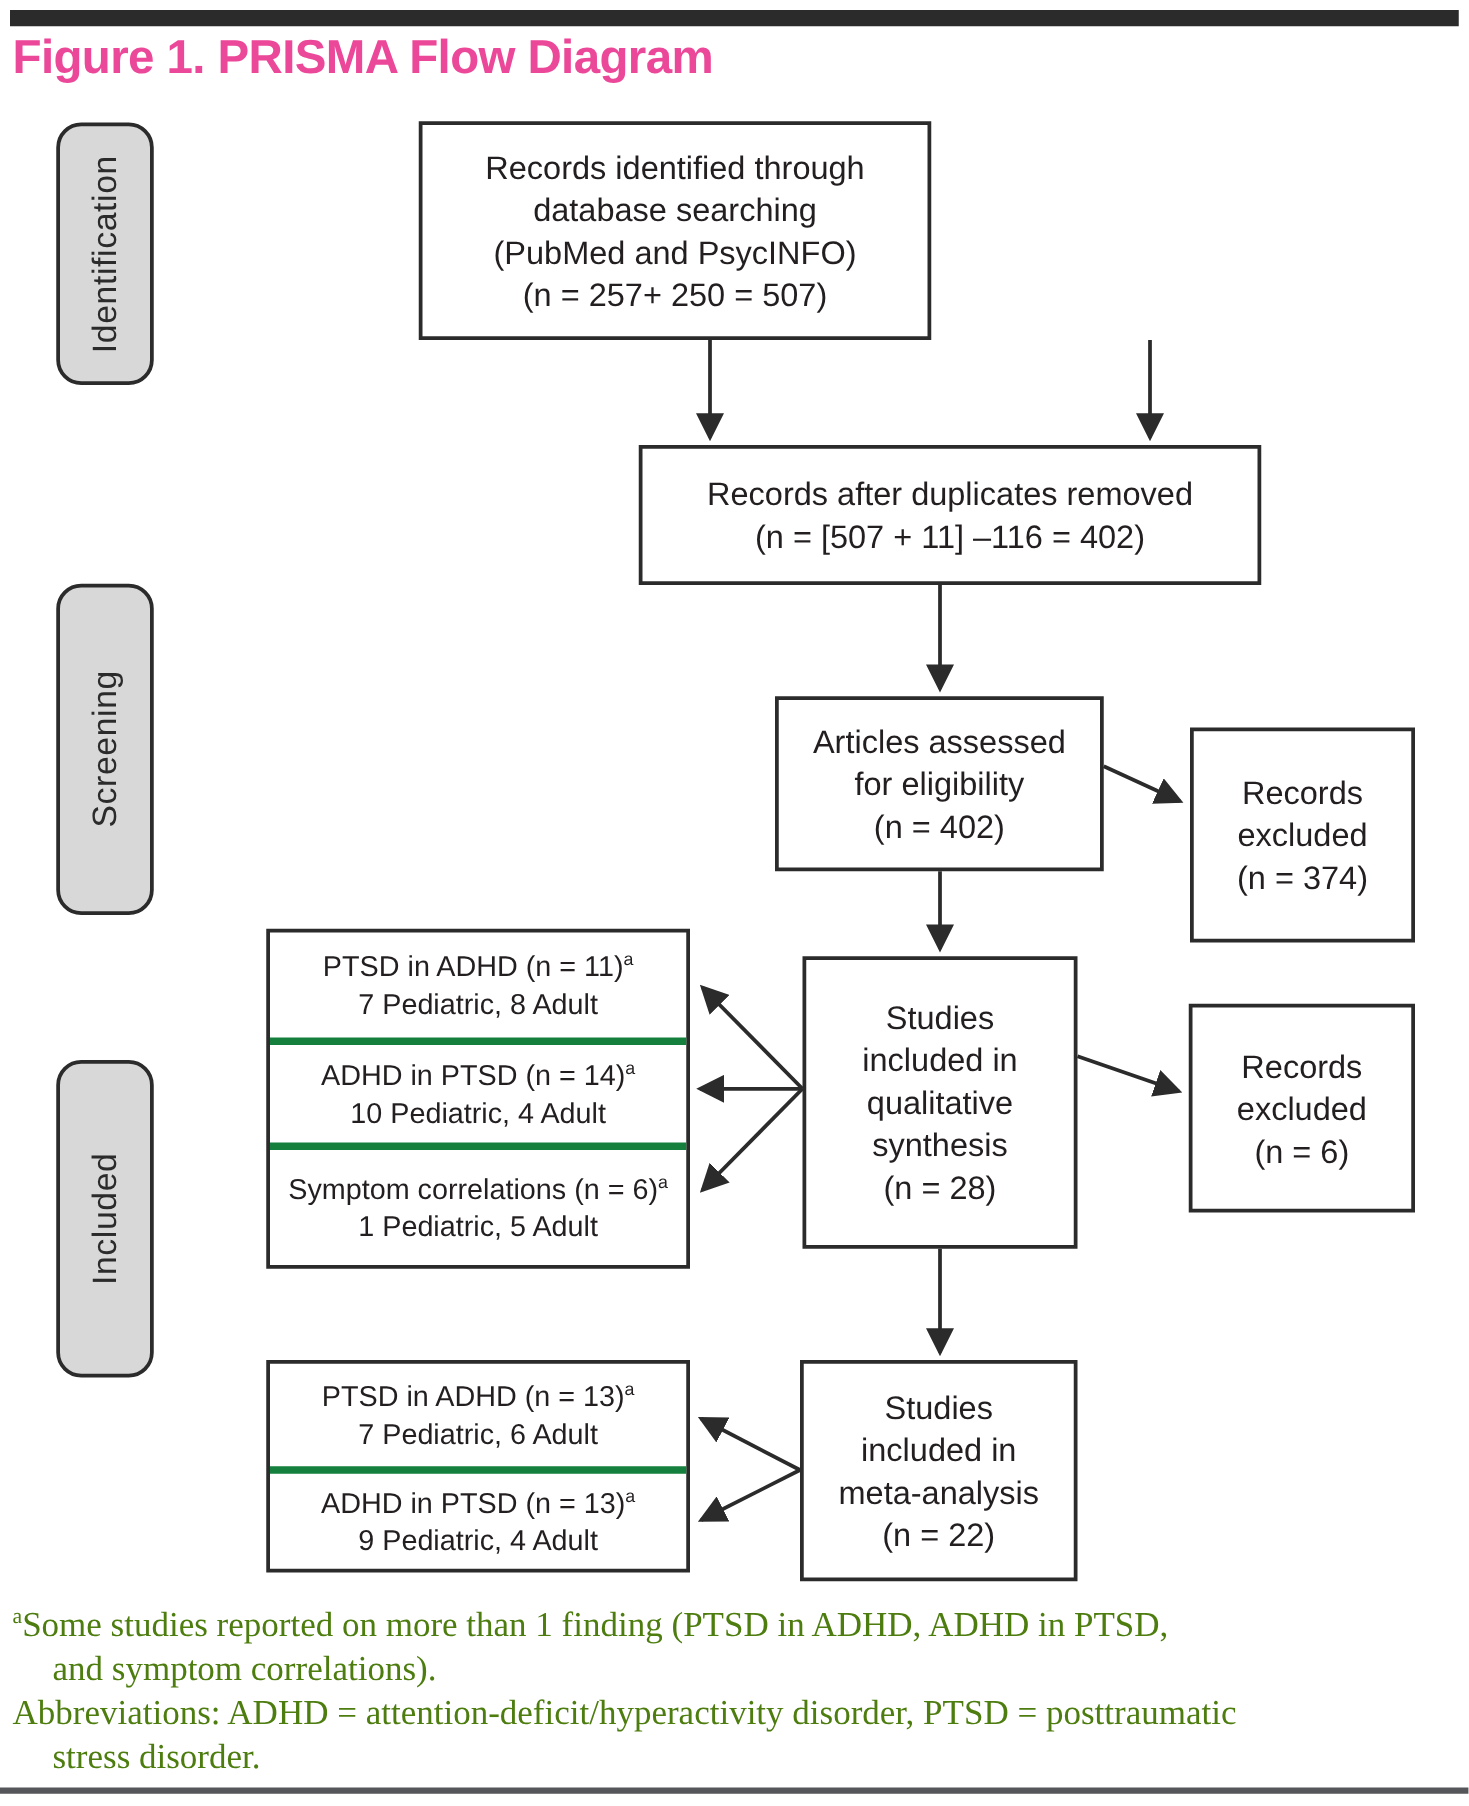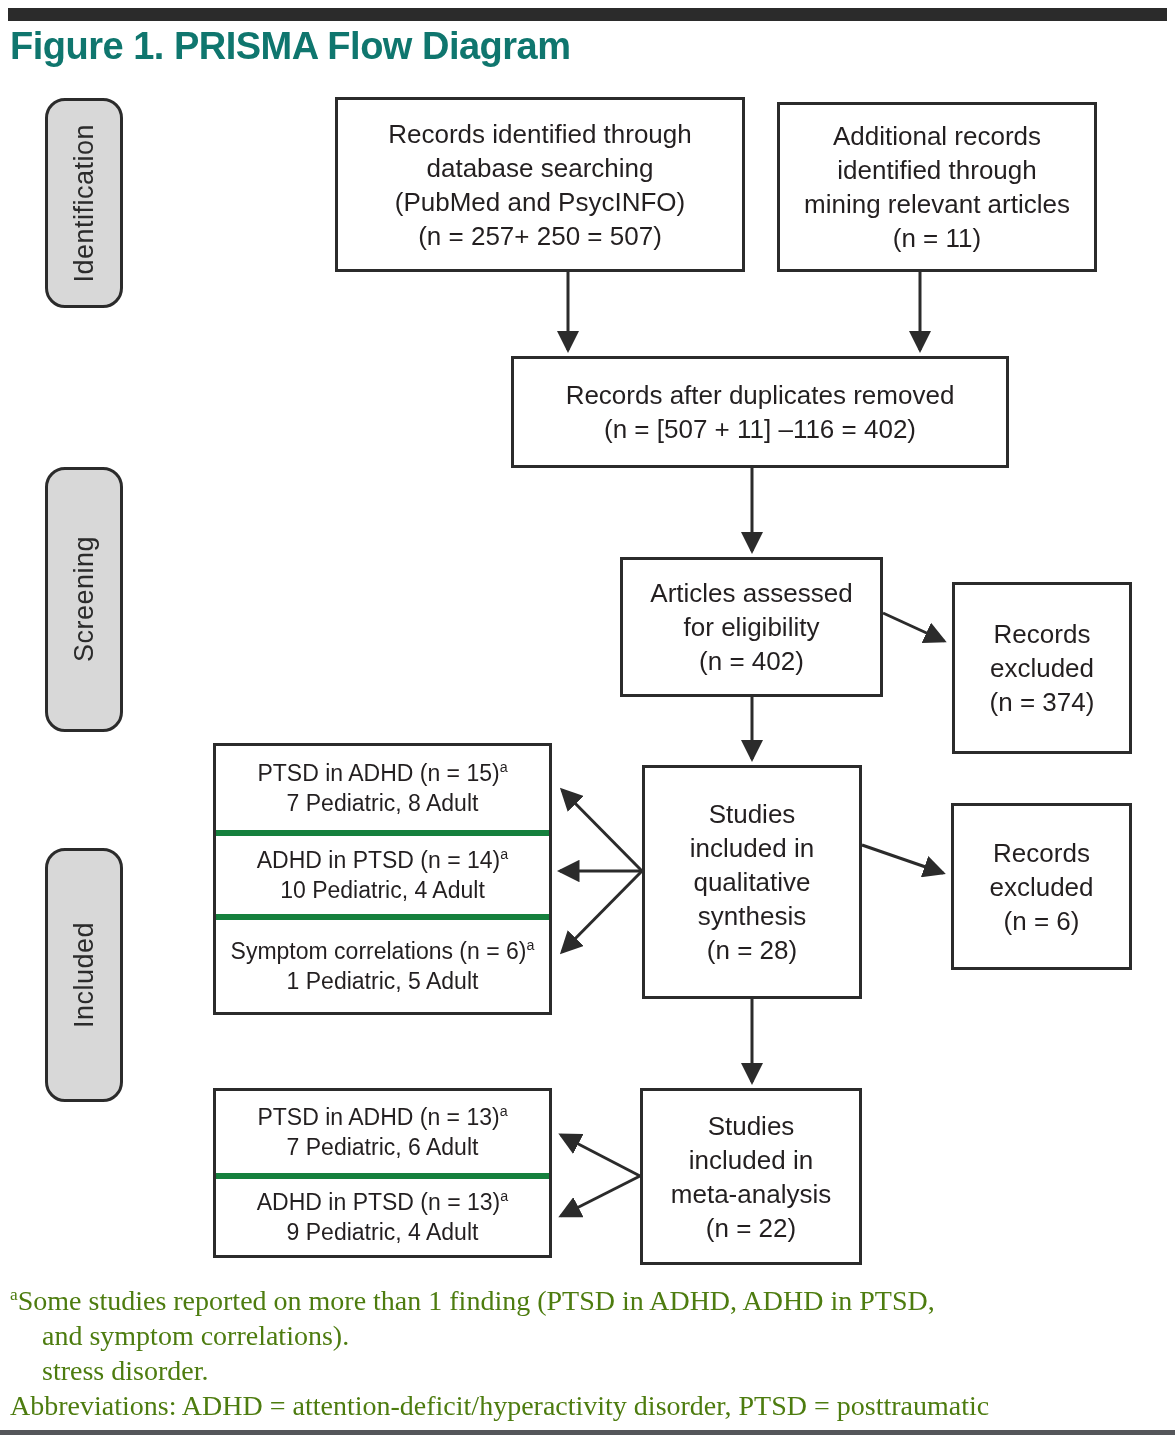--- a/index.html
+++ b/index.html
@@ -6,21 +6,21 @@
   .canvas {
     position:relative; width:1175px; height:1445px; background:#ffffff;
     font-family:"Liberation Sans", sans-serif; color:#231f20; overflow:hidden;
   }
   * { box-sizing:border-box; }
 
   .topbar { position:absolute; left:8px; top:8px; width:1159px; height:13px; background:#2b2b2b; }
 
   .title {
     position:absolute; left:10px; top:25px; margin:0;
-    font-size:38px; font-weight:bold; letter-spacing:-0.5px; color:#0f766e; white-space:nowrap;
+    font-size:38px; font-weight:bold; letter-spacing:-0.5px; color:#ec4899; white-space:nowrap;
   }
 
   .pill {
     position:absolute; background:#d8d8d8; border:3px solid #2b2b2b; border-radius:20px;
     display:flex; align-items:center; justify-content:center;
   }
   .pill-label {
     writing-mode:vertical-rl; transform:rotate(180deg);
     font-size:27px; color:#2b2b2b; letter-spacing:0.5px;
   }
@@ -77,26 +77,20 @@
     <span class="pill-label">Included</span>
   </div>
 
   <div class="box" style="left:335px; top:97px; width:410px; height:175px;">
     <span class="box-text">Records identified through
 database searching
 (PubMed and PsycINFO)
 (n = 257+ 250 = 507)</span>
   </div>
 
-  <div class="box" style="left:777px; top:102px; width:320px; height:170px;">
-    <span class="box-text">Additional records
-identified through
-mining relevant articles
-(n = 11)</span>
-  </div>
 
   <div class="box" style="left:511px; top:356px; width:498px; height:112px;">
     <span class="box-text">Records after duplicates removed
 (n = [507 + 11] –116 = 402)</span>
   </div>
 
   <div class="box" style="left:620px; top:557px; width:263px; height:140px;">
     <span class="box-text">Articles assessed
 for eligibility
 (n = 402)</span>
@@ -124,21 +118,21 @@
 
   <div class="box" style="left:640px; top:1088px; width:222px; height:177px;">
     <span class="box-text">Studies
 included in
 meta-analysis
 (n = 22)</span>
   </div>
 
   <div class="stack stack-qual" style="left:213px; top:743px;">
     <div class="stack-row">
-      <div><span>PTSD in ADHD (n = 15)</span><sup>a</sup></div>
+      <div><span>PTSD in ADHD (n = 11)</span><sup>a</sup></div>
       <div>7 Pediatric, 8 Adult</div>
     </div>
     <div class="stack-row">
       <div><span>ADHD in PTSD (n = 14)</span><sup>a</sup></div>
       <div>10 Pediatric, 4 Adult</div>
     </div>
     <div class="stack-row">
       <div><span>Symptom correlations (n = 6)</span><sup>a</sup></div>
       <div>1 Pediatric, 5 Adult</div>
     </div>
@@ -171,19 +165,19 @@
     <line x1="642" y1="871" x2="562" y2="790" marker-end="url(#ah)"></line>
     <line x1="642" y1="871" x2="560" y2="871" marker-end="url(#ah)"></line>
     <line x1="642" y1="871" x2="562" y2="952" marker-end="url(#ah)"></line>
     <line x1="640" y1="1176" x2="561" y2="1135" marker-end="url(#ah)"></line>
     <line x1="640" y1="1176" x2="561" y2="1216" marker-end="url(#ah)"></line>
   </svg>
 
   <div class="footnotes">
     <div class="fn-line"><sup>a</sup><span>Some studies reported on more than 1 finding (PTSD in ADHD, ADHD in PTSD,</span></div>
     <div class="fn-line fn-indent">and symptom correlations).</div>
+    <div class="fn-line">Abbreviations: ADHD = attention-deficit/hyperactivity disorder, PTSD = posttraumatic</div>
     <div class="fn-line fn-indent">stress disorder.</div>
-    <div class="fn-line">Abbreviations: ADHD = attention-deficit/hyperactivity disorder, PTSD = posttraumatic</div>
   </div>
 
   <div class="bottomrule"></div>
 
 </div>
 
 </body></html>

